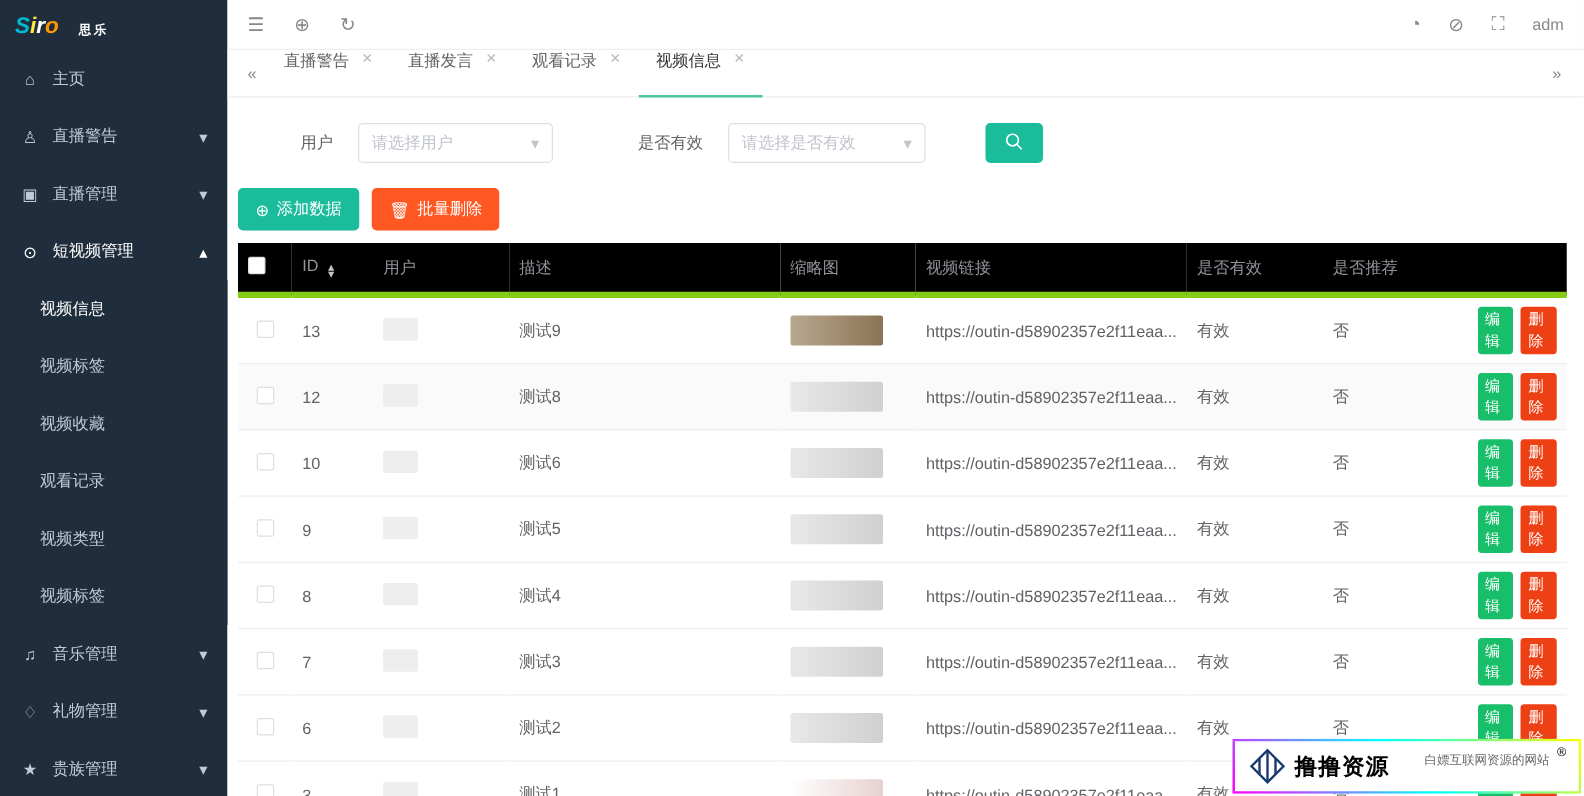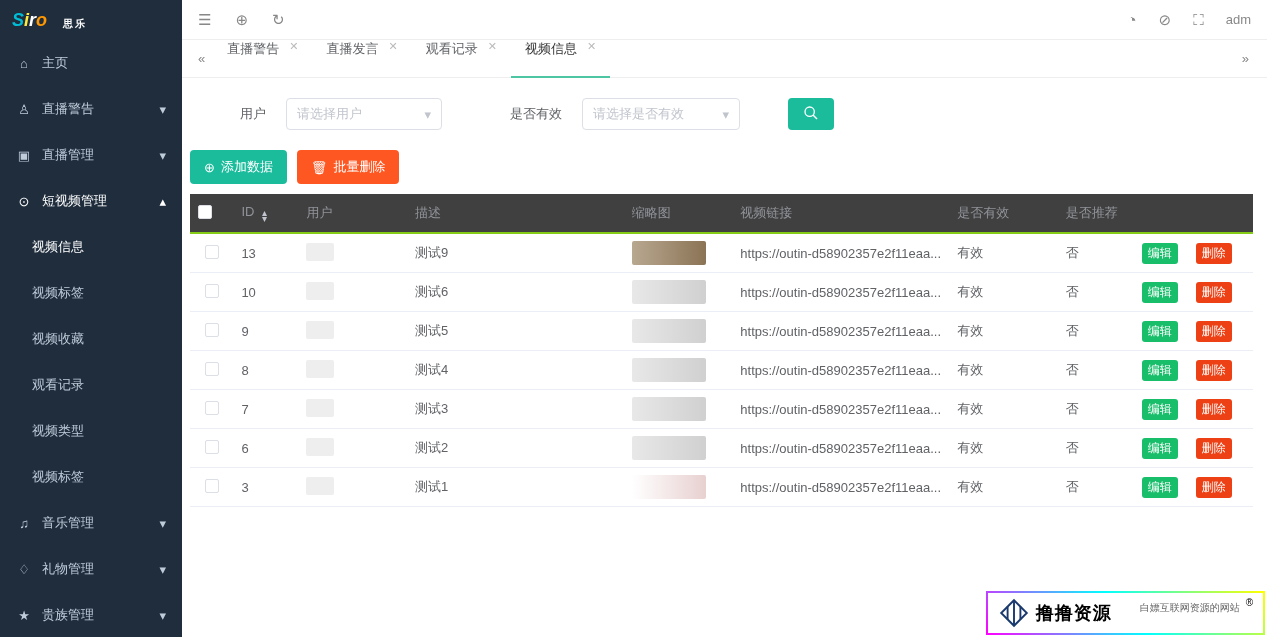--- a/index.html
+++ b/index.html
@@ -37,32 +37,32 @@
 .filters { display: flex; align-items: center; gap: 14px; margin-top: 6px; margin-bottom: 20px; padding-left: 50px; }
 .field-label { font-size: 13px; color: #606266; margin-right: 6px; }
 .select-box { display: flex; align-items: center; border: 1px solid #dcdfe6; border-radius: 4px; height: 32px; padding: 0 10px; width: 156px; color: #c0c4cc; justify-content: space-between; cursor: pointer; background: #fff; }
 .select-box.wide { width: 158px; }
 .btn-search { background: #1abc9c; border: none; color: #fff; height: 32px; width: 46px; border-radius: 4px; cursor: pointer; display: flex; align-items: center; justify-content: center; }
 .actions { display: flex; gap: 10px; margin-bottom: 10px; }
 .btn { display: inline-flex; align-items: center; gap: 6px; height: 34px; padding: 0 14px; border: none; border-radius: 4px; cursor: pointer; color: #fff; font-size: 13px; }
 .btn-add { background: #1abc9c; }
 .btn-del { background: #ff5722; }
 .table { width: 100%; border-collapse: collapse; font-size: 13px; }
-.table th { background: #404040; font-weight: normal; color: #909399; text-align: left; padding: 10px 8px; border-bottom: 2px solid #84cc16; }
+.table th { background: #000000; font-weight: normal; color: #909399; text-align: left; padding: 10px 8px; border-bottom: 5px solid #84cc16; }
 .table td { padding: 7px 8px; border-bottom: 1px solid #ebeef5; color: #606266; vertical-align: middle; }
 .table tr.row-alt { background: #fafafa; }
 .checkbox { width: 14px; height: 14px; border: 1px solid #dcdfe6; border-radius: 2px; display: inline-block; cursor: pointer; background: #fff; }
 .thumb { width: 74px; height: 24px; background: linear-gradient(90deg,#e8e8e8,#d0d0d0); border-radius: 2px; display: block; }
 .thumb.img1 { background: linear-gradient(90deg,#b8a890,#8b7355); }
 .thumb.img2 { background: linear-gradient(90deg,#fff,#e8d0d0); }
 .user-pic { width: 28px; height: 18px; background: #eee; display: inline-block; border-radius: 2px; }
 .tag { display: inline-block; padding: 2px 6px; border-radius: 3px; color: #fff; font-size: 12px; cursor: pointer; }
 .tag-edit { background: #19be6b; }
 .tag-del { background: #ed4014; }
-.op-cell { display: flex; gap: 18px; }
+.op-cell { display: flex; gap: 6px; margin-left: 40px; }
 .col-check { width: 40px; text-align: center; }
 .col-id { width: 60px; }
 .col-user { width: 100px; }
 .col-desc { width: 200px; }
 .col-thumb { width: 100px; }
 .col-url { width: 200px; }
 .col-valid { width: 100px; }
 .col-rec { width: 70px; }
 .col-op { width: 110px; }
 .sort-icon { font-size: 10px; color: #c0c4cc; margin-left: 4px; display: inline-flex; flex-direction: column; line-height: 6px; }
@@ -244,20 +244,38 @@
                 <td>https://outin-d58902357e2f11eaa...</td>
                 <td>有效</td>
                 <td>否</td>
                 <td>
                   <div class="op-cell">
                     <span class="tag tag-edit">编辑</span>
                     <span class="tag tag-del">删除</span>
                   </div>
                 </td>
               </tr>
+              <tr class="row-alt">
+                <td class="col-check"><span class="checkbox"></span></td>
+                <td>12</td>
+                <td><span class="user-pic"></span></td>
+                <td>测试8</td>
+                <td>
+                  <span class="thumb"></span>
+                </td>
+                <td>https://outin-d58902357e2f11eaa...</td>
+                <td>有效</td>
+                <td>否</td>
+                <td>
+                  <div class="op-cell">
+                    <span class="tag tag-edit">编辑</span>
+                    <span class="tag tag-del">删除</span>
+                  </div>
+                </td>
+              </tr>
               <tr>
                 <td class="col-check"><span class="checkbox"></span></td>
                 <td>10</td>
                 <td><span class="user-pic"></span></td>
                 <td>测试6</td>
                 <td>
                   <span class="thumb"></span>
                 </td>
                 <td>https://outin-d58902357e2f11eaa...</td>
                 <td>有效</td>

